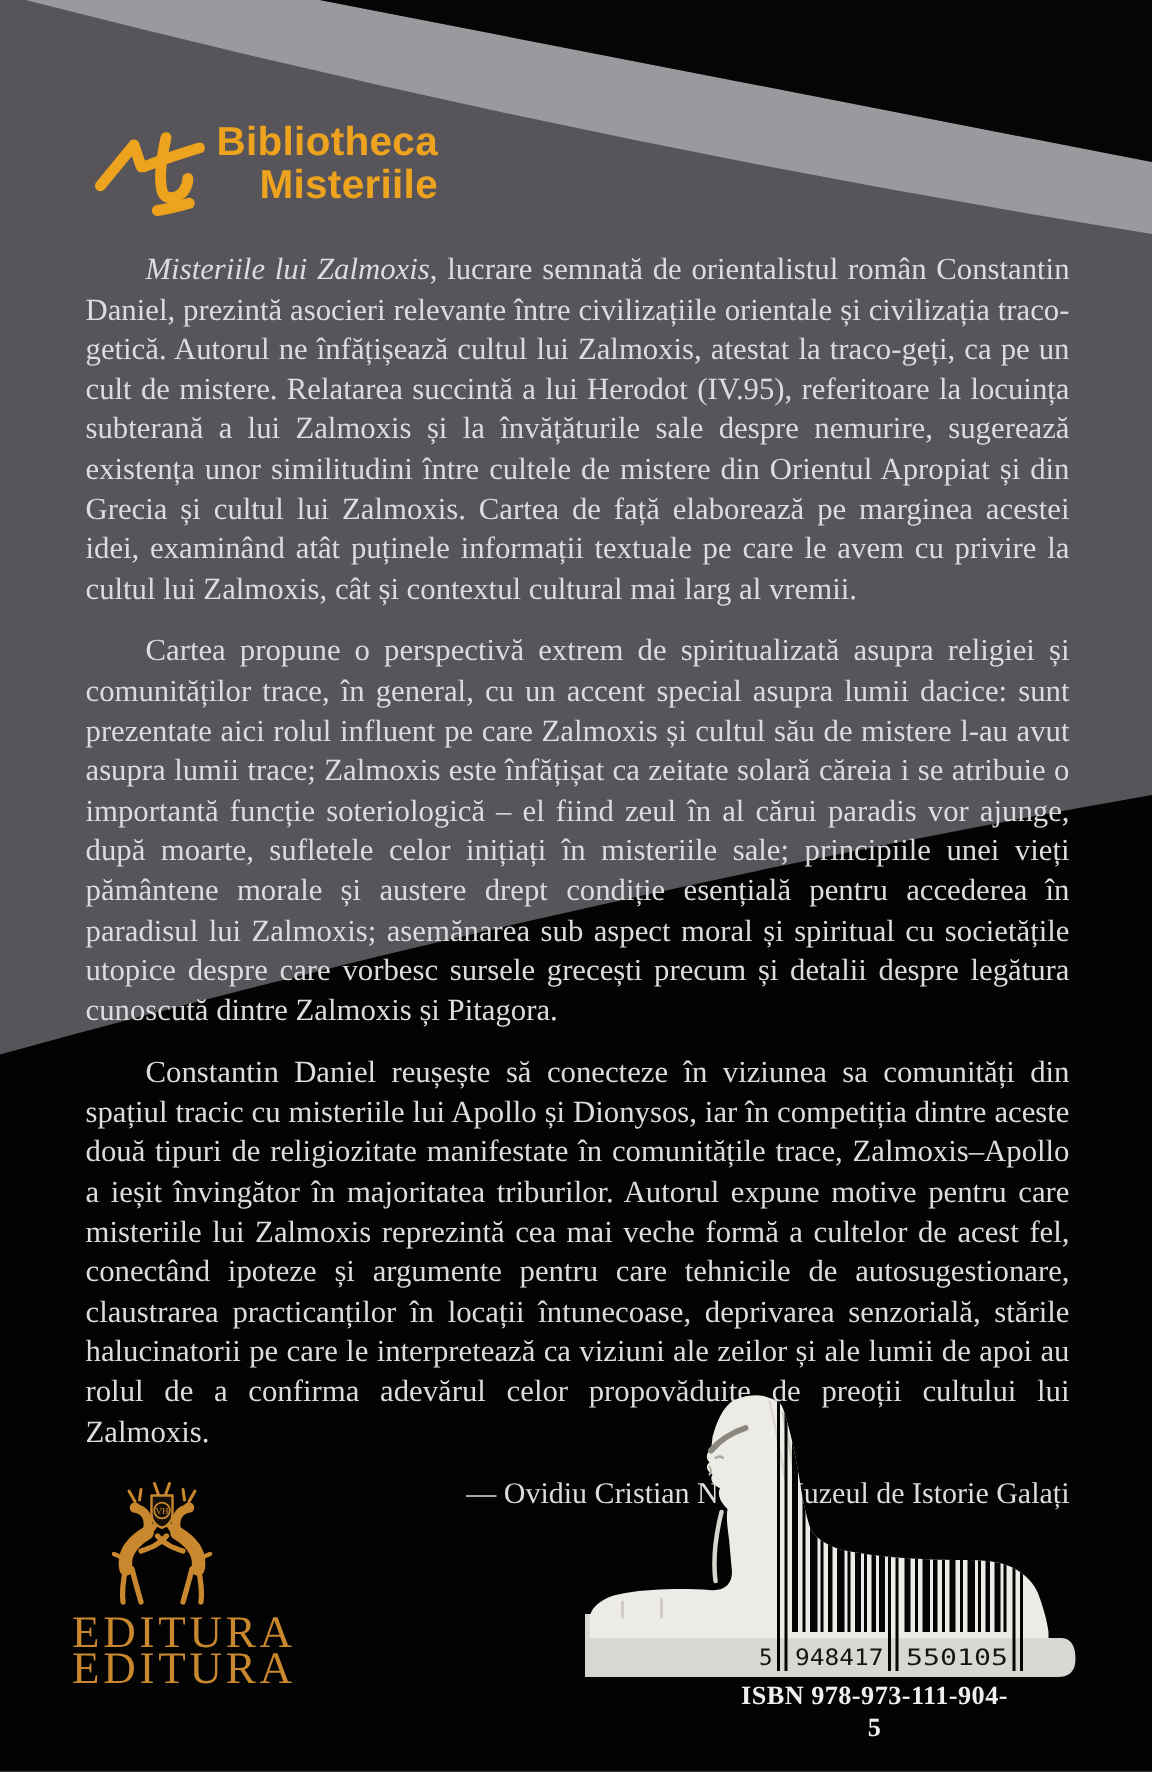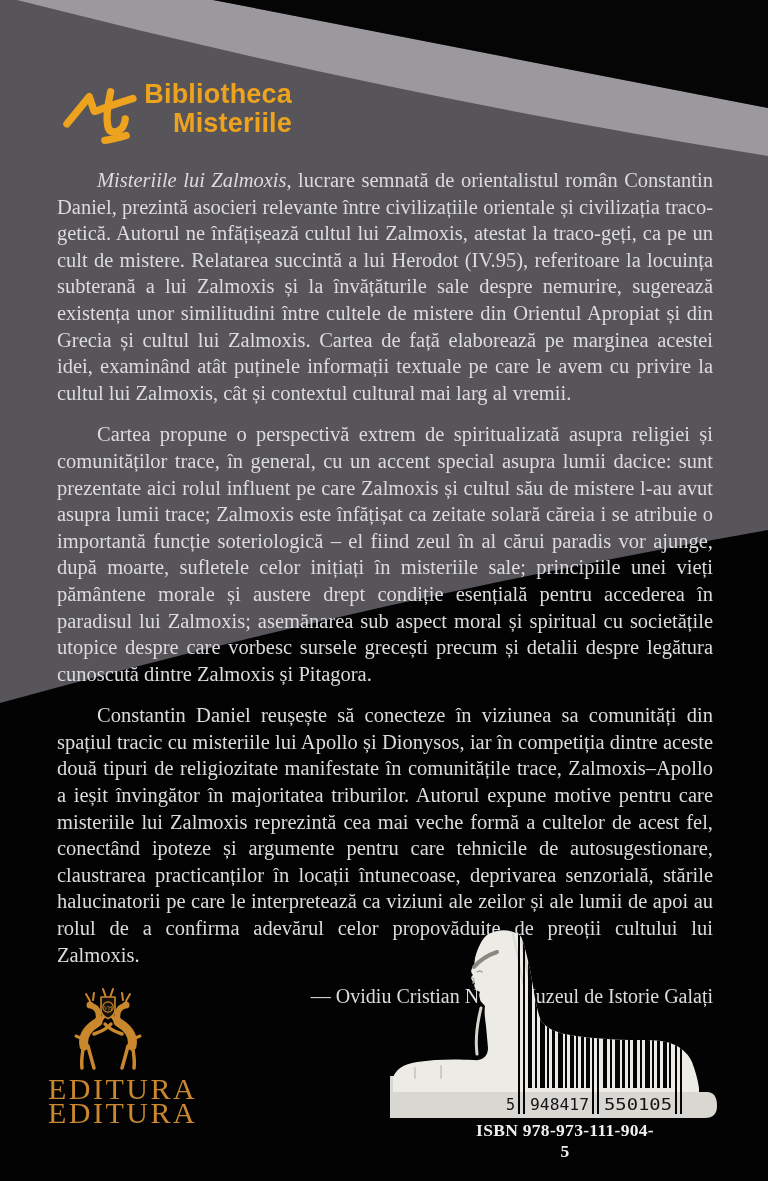--- a/index.html
+++ b/index.html
@@ -52,21 +52,21 @@
     letter-spacing: 2.5px;
     font-weight: normal;
   }
   
   .sphinx { position: absolute; left: 385px; top: 928px; width: 340px; height: 200px; z-index: 2; }
   .barcode-digit {
     font-family: "DejaVu Sans Mono", monospace;
     font-size: 15px; fill: #141414;
   }
   .isbn {
-    position: absolute; left: 474px; top: 1120px; width: 182px; z-index: 2;
+    position: absolute; left: 492px; top: 1120px; width: 182px; z-index: 2;
     text-align: center;
     color: #efeff0;
     font-weight: bold;
     font-size: 17.5px;
     letter-spacing: 0.3px;
     font-family: "Liberation Serif", serif;
   }
 </style>
 </head>
 <body>

